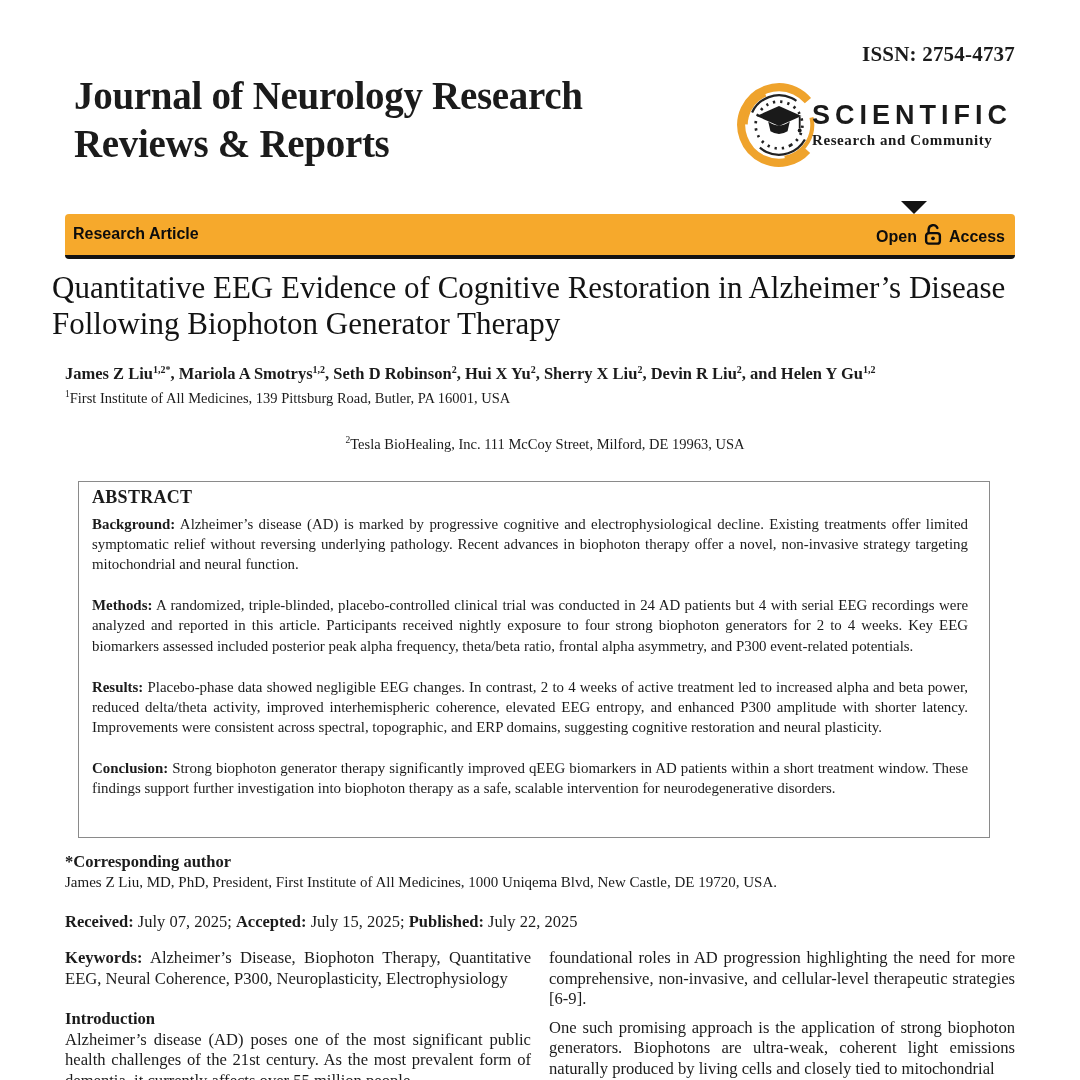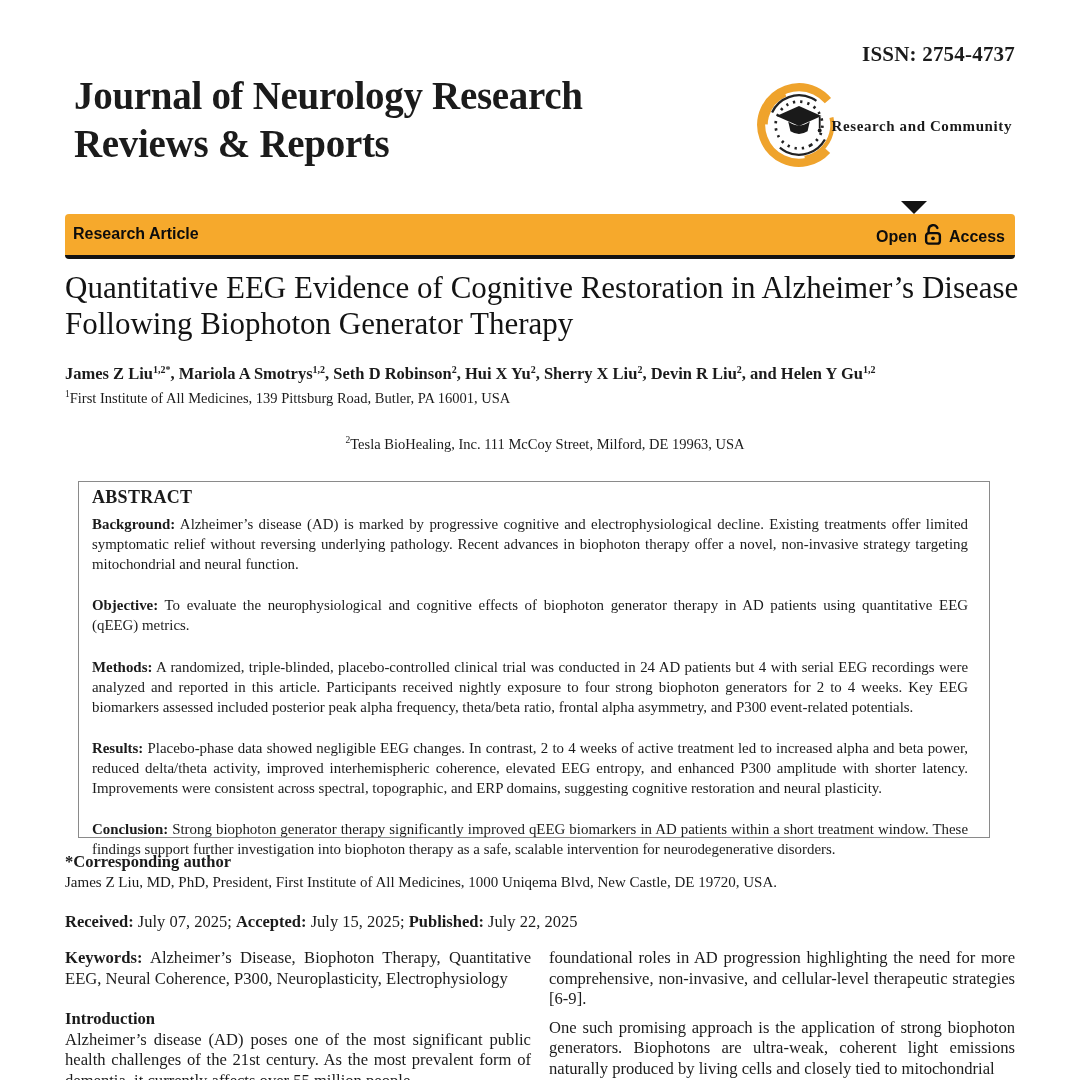--- a/index.html
+++ b/index.html
@@ -30,21 +30,21 @@
     padding:0 10px 2px 8px; color:#0d0d0d;
   }
   .oa-triangle {
     position:absolute; top:-13px; right:88px; width:0; height:0;
     border-left:13px solid transparent; border-right:13px solid transparent;
     border-top:13px solid #121212;
   }
   .open-access { display:flex; align-items:flex-end; gap:5px; }
   .lock-icon { width:22px; height:24px; display:block; }
   .article-title {
-    position:absolute; top:270px; left:65px; width:960px;
+    position:absolute; top:270px; left:52px; width:960px;
     font-size:31px; font-weight:normal; line-height:1.17; color:#131313;
   }
   .authors {
     position:absolute; top:363px; left:65px; width:960px;
     font-size:16.5px; font-weight:bold;
   }
   .authors sup { font-size:10px; }
   .affil-1 { position:absolute; top:389px; left:65px; width:960px; font-size:14.5px; }
   .affil-2 { position:absolute; top:435px; left:65px; width:960px; font-size:14.5px;text-align:center; }
   .affil-1 sup, .affil-2 sup { font-size:9.5px; }
@@ -80,20 +80,21 @@
       <circle cx="50" cy="50" r="42" fill="none" stroke="#EFA32C" stroke-width="9" stroke-dasharray="150 60" transform="rotate(115 50 50)"></circle>
       <circle cx="50" cy="50" r="37" fill="none" stroke="#EFA32C" stroke-width="4.5" stroke-dasharray="42 65" transform="rotate(15 50 50)"></circle>
       <circle cx="50" cy="50" r="33" fill="none" stroke="#222222" stroke-width="2.5" stroke-dasharray="58 48" transform="rotate(205 50 50)"></circle>
       <circle cx="50" cy="50" r="26" fill="none" stroke="#222222" stroke-width="3" stroke-dasharray="2.5 5.5" transform="rotate(60 50 50)"></circle>
       <path d="M50 29 L75 40 L50 51 L25 40 Z" fill="#1a1a1a"></path>
       <path d="M38 46 q12 9 24 0 l-2.5 11 q-9.5 6 -19 0 Z" fill="#1a1a1a"></path>
       <line x1="73" y1="41" x2="73" y2="54" stroke="#1a1a1a" stroke-width="2"></line>
       <circle cx="73" cy="56" r="2.2" fill="#1a1a1a"></circle>
     </svg>
     <div class="logo-text">
+      <div class="logo-name">SCIENTIFIC</div>
       <div class="logo-tagline">Research and Community</div>
     </div>
   </div>
 
   <div class="banner">
     <div class="oa-triangle"></div>
     <span>Research Article</span>
     <span class="open-access">
       <span>Open</span>
       <svg class="lock-icon" viewBox="0 0 24 26" aria-hidden="true">
@@ -110,21 +111,20 @@
   <div class="authors">
     <span><span>James Z Liu</span><sup>1,2*</sup></span><span><span>, Mariola A Smotrys</span><sup>1,2</sup></span><span><span>, Seth D Robinson</span><sup>2</sup></span><span><span>, Hui X Yu</span><sup>2</sup></span><span><span>, Sherry X Liu</span><sup>2</sup></span><span><span>, Devin R Liu</span><sup>2</sup></span><span><span>, and Helen Y Gu</span><sup>1,2</sup></span>
   </div>
 
   <div class="affil-1"><sup>1</sup><span>First Institute of All Medicines, 139 Pittsburg Road, Butler, PA 16001, USA</span></div>
   <div class="affil-2"><sup>2</sup><span>Tesla BioHealing, Inc. 111 McCoy Street, Milford, DE 19963, USA</span></div>
 
   <div class="abstract-box">
     <div class="abstract-heading">ABSTRACT</div>
     <p class="abstract-sec"><b>Background:</b><span> Alzheimer’s disease (AD) is marked by progressive cognitive and electrophysiological decline. Existing treatments offer limited symptomatic relief without reversing underlying pathology. Recent advances in biophoton therapy offer a novel, non-invasive strategy targeting mitochondrial and neural function.</span></p>
-    <p class="abstract-sec"><b>Objective:</b><span> To evaluate the neurophysiological and cognitive effects of biophoton generator therapy in AD patients using quantitative EEG (qEEG) metrics.</span></p>
     <p class="abstract-sec"><b>Methods:</b><span> A randomized, triple-blinded, placebo-controlled clinical trial was conducted in 24 AD patients but 4 with serial EEG recordings were analyzed and reported in this article. Participants received nightly exposure to four strong biophoton generators for 2 to 4 weeks. Key EEG biomarkers assessed included posterior peak alpha frequency, theta/beta ratio, frontal alpha asymmetry, and P300 event-related potentials.</span></p>
     <p class="abstract-sec"><b>Results:</b><span> Placebo-phase data showed negligible EEG changes. In contrast, 2 to 4 weeks of active treatment led to increased alpha and beta power, reduced delta/theta activity, improved interhemispheric coherence, elevated EEG entropy, and enhanced P300 amplitude with shorter latency. Improvements were consistent across spectral, topographic, and ERP domains, suggesting cognitive restoration and neural plasticity.</span></p>
     <p class="abstract-sec"><b>Conclusion:</b><span> Strong biophoton generator therapy significantly improved qEEG biomarkers in AD patients within a short treatment window. These findings support further investigation into biophoton therapy as a safe, scalable intervention for neurodegenerative disorders.</span></p>
   </div>
 
   <div class="corresponding-heading">*Corresponding author</div>
   <div class="corresponding-text">James Z Liu, MD, PhD, President, First Institute of All Medicines, 1000 Uniqema Blvd, New Castle, DE 19720, USA.</div>
 
   <div class="dates-line">
     <b>Received:</b><span> July 07, 2025; </span><b>Accepted:</b><span> July 15, 2025; </span><b>Published:</b><span> July 22, 2025</span>

